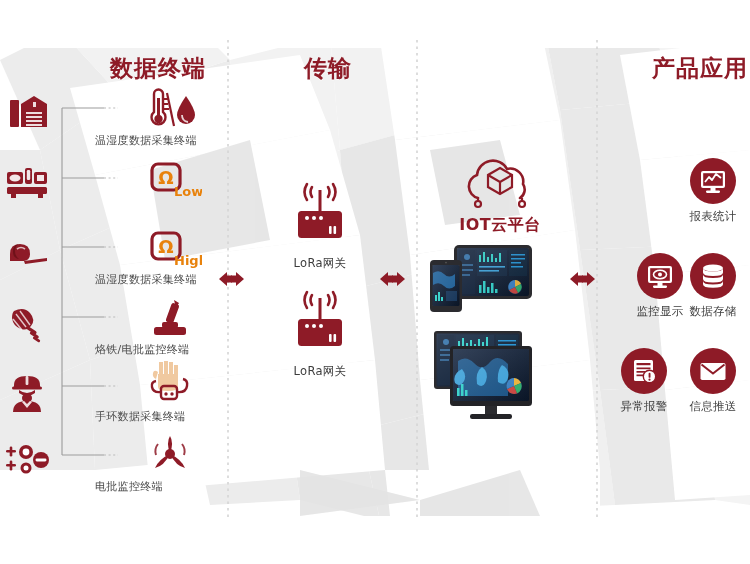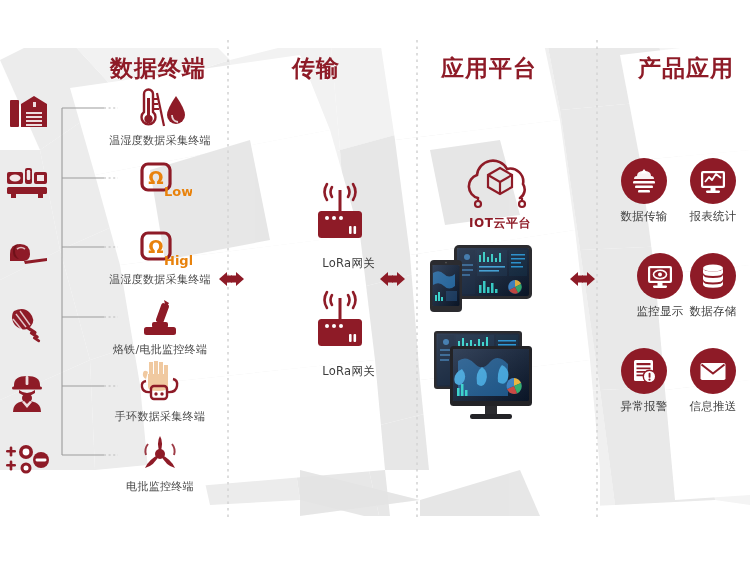--- a/index.html
+++ b/index.html
@@ -14,44 +14,44 @@
   .layer{position:absolute;inset:0;z-index:2;}
 
   
   .col-title{
     position:absolute;z-index:5;
     color:#8E1B27;font-weight:bold;font-size:23px;
     letter-spacing:1px;white-space:nowrap;
     text-shadow:0 1px 0 rgba(255,255,255,.6);
   }
   #t-terminal{left:110px;top:53px;}
-  #t-trans{left:292px;top:53px;}
+  #t-trans{left:304px;top:53px;}
   #t-platform{left:441px;top:53px;}
-  #t-product{left:638px;top:53px;}
+  #t-product{left:652px;top:53px;}
 
   
   .src-icon{position:absolute;z-index:4;width:46px;height:46px;left:4px;}
   .src-icon svg{display:block;width:46px;height:46px;}
 
   
-  .term{position:absolute;z-index:4;width:150px;left:85px;text-align:center;}
+  .term{position:absolute;z-index:4;width:150px;left:95px;text-align:left;}
   .term .ic{height:46px;display:flex;align-items:flex-end;justify-content:center;}
   .term .ic svg{display:block;}
   .term .lbl{
     font-size:11px;color:#4a4a4a;margin-top:3px;white-space:nowrap;
     letter-spacing:.3px;
   }
 
   
-  .gw{position:absolute;z-index:4;width:110px;text-align:right;left:265px;}
+  .gw{position:absolute;z-index:4;width:110px;text-align:center;left:265px;}
   .gw .lbl{font-size:11.5px;color:#3d3d3d;margin-top:2px;letter-spacing:.3px;}
 
   
   .cloud{position:absolute;z-index:4;left:440px;top:152px;width:120px;text-align:center;}
-  .cloud .lbl{font-size:12px;color:#8E1B27;font-weight:bold;margin-top:1px;letter-spacing:.5px;}
+  .cloud .lbl{font-size:16px;color:#8E1B27;font-weight:bold;margin-top:1px;letter-spacing:.5px;}
 
   
   .prod{position:absolute;z-index:4;width:78px;text-align:center;}
   .prod .circ{
     width:46px;height:46px;border-radius:50%;
     background:#8E1B27;margin:0 auto;
     display:flex;align-items:center;justify-content:center;
   }
   .prod .lbl{font-size:11.5px;color:#3d3d3d;margin-top:5px;white-space:nowrap;letter-spacing:.3px;}
 
@@ -157,21 +157,20 @@
       <path d="M104,178 L118,178"></path>
       <path d="M104,247 L118,247"></path>
       <path d="M104,317 L118,317"></path>
       <path d="M104,386 L118,386"></path>
       <path d="M104,455 L118,455"></path>
     </g>
   </svg>
 
   <div class="col-title" id="t-terminal">数据终端</div>
   <div class="col-title" id="t-trans">传输</div>
-  <div class="col-title" id="t-platform">应用平台</div>
   <div class="col-title" id="t-product">产品应用</div>
 
   <div class="src-icon" style="top:88px">
     <svg viewBox="0 0 46 46">
         <g fill="#8E1B27">
       <rect x="6" y="12" width="9" height="27" rx="1"></rect>
       <path d="M17 16 L30 8 L43 16 L43 39 L17 39 Z"></path>
     </g>
     <g fill="#ffffff" opacity=".85">
       <rect x="22" y="24" width="16" height="2"></rect>
@@ -564,34 +563,20 @@
         <path d="M23 0 L31 7 L23 14 L23 10.5 L18 10.5 L18 3.5 L23 3.5 Z"></path>
       </g>
 
       <g transform="translate(564,272)">
         <path d="M14 0 L6 7 L14 14 L14 10.5 L19 10.5 L19 3.5 L14 3.5 Z"></path>
         <path d="M23 0 L31 7 L23 14 L23 10.5 L18 10.5 L18 3.5 L23 3.5 Z"></path>
       </g>
     </g>
   </svg>
 
-  <div class="prod" style="left:605px;top:158px">
-    <div class="circ">
-      <svg width="30" height="30" viewBox="0 0 30 30">
-        <g fill="#ffffff">
-          <path d="M8 10 q0-5 7-5 q7 0 7 5 q3 0 3 3 l-20 0 q0-3 3-3 Z" opacity=".95"></path>
-          <rect x="4" y="15" width="22" height="2.6" rx="1.2"></rect>
-          <rect x="6" y="19.5" width="18" height="2.6" rx="1.2"></rect>
-          <rect x="9" y="24" width="12" height="2.6" rx="1.2"></rect>
-          <path d="M15 3 L18.5 7.5 L11.5 7.5 Z"></path>
-        </g>
-      </svg>
-    </div>
-    <div class="lbl">数据传输</div>
-  </div>
 
   <div class="prod" style="left:674px;top:158px">
     <div class="circ">
       <svg width="30" height="30" viewBox="0 0 30 30">
         <rect x="3" y="5" width="24" height="17" rx="2" fill="#ffffff"></rect>
         <rect x="5.2" y="7.2" width="19.6" height="12.6" fill="#8E1B27"></rect>
         <path d="M7 16 L11 11 L14 14 L18 8 L23 12" stroke="#ffffff" stroke-width="1.8" fill="none" stroke-linejoin="round"></path>
         <rect x="12.5" y="22" width="5" height="3" fill="#ffffff"></rect>
         <rect x="8" y="24.5" width="14" height="2.4" rx="1.1" fill="#ffffff"></rect>
       </svg>

